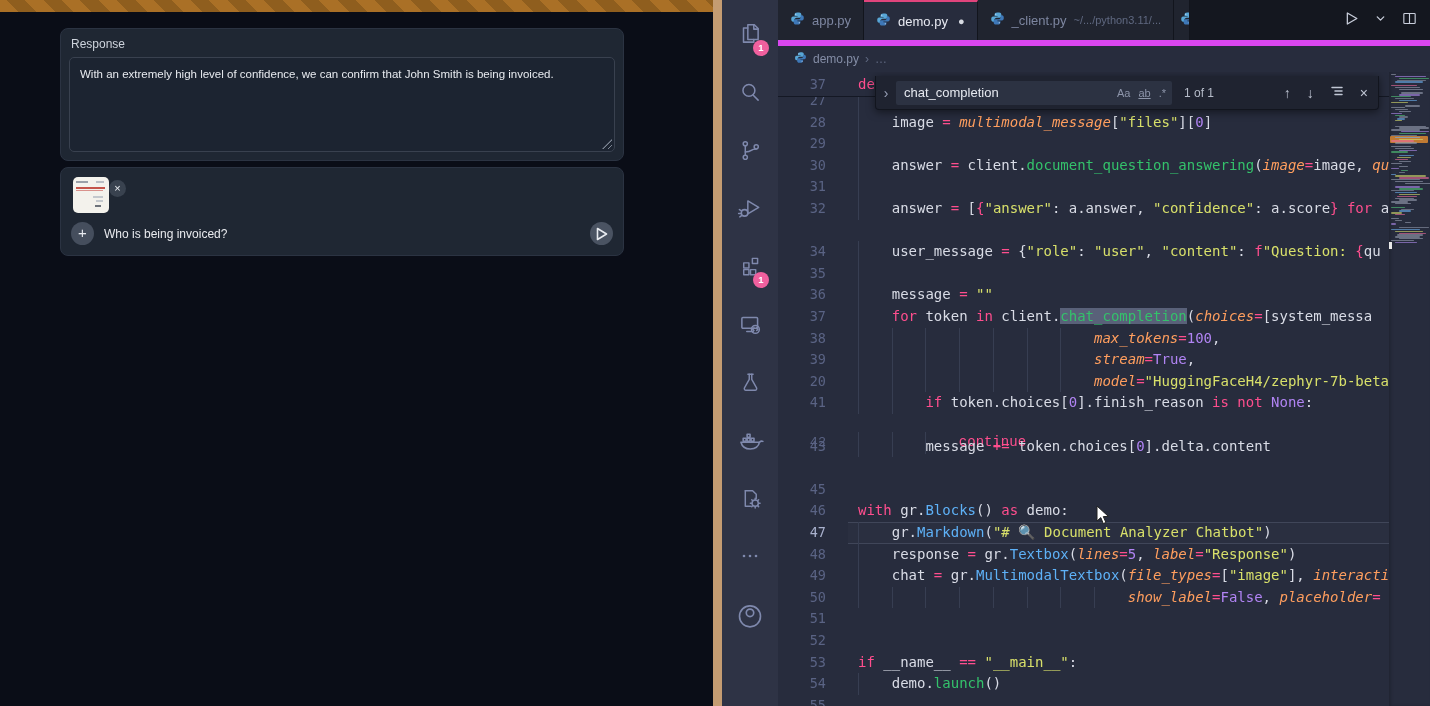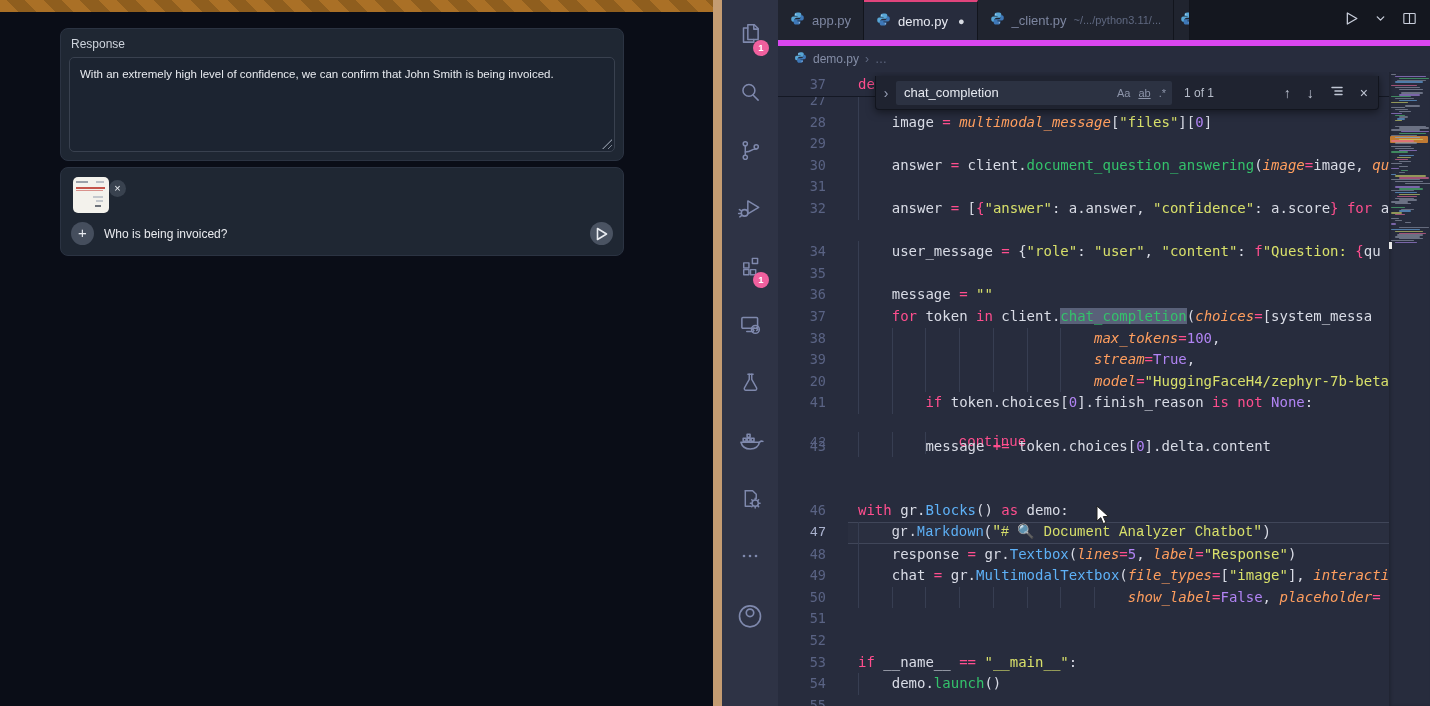--- a/index.html
+++ b/index.html
@@ -356,25 +356,29 @@
               <span class="ct"><i class="g" style="left: 0ch;"></i><i class="g" style="left: 4ch;"></i><span class="w">        </span><span class="k">if</span><span class="w"> token.choices[</span><span class="c">0</span><span class="w">].finish_reason </span><span class="k">is</span><span class="w"> </span><span class="k">not</span><span class="w"> </span><span class="c">None</span><span class="w">:</span></span>
             </div>
             <div class="cl" style="top: 360px; font-family: Liberation Mono, monospace;">
               <span class="ln">42</span>
               <span class="ct"><i class="g" style="left: 0ch;"></i><i class="g" style="left: 4ch;"></i><i class="g" style="left: 8ch;"></i><span class="w">            </span><span class="k">continue</span></span>
             </div>
             <div class="cl" style="top: 363.6px;">
               <span class="ln">43</span>
               <span class="ct"><i class="g" style="left: 0ch;"></i><i class="g" style="left: 4ch;"></i><span class="w">        message </span><span class="k">+=</span><span class="w"> token.choices[</span><span class="c">0</span><span class="w">].delta.content</span></span>
             </div>
+            <div class="cl" style="top: 406.8px;">
+              <span class="ln">45</span>
+              <span class="ct"></span>
+            </div>
             <div class="cl" style="top: 428.4px;">
               <span class="ln">46</span>
               <span class="ct"><span class="k">with</span><span class="w"> gr.</span><span class="t">Blocks</span><span class="w">() </span><span class="k">as</span><span class="w"> demo:</span></span>
             </div>
-            <div class="cl cur" style="top: 450px; font-family: Liberation Mono, monospace;">
+            <div class="cl cur" style="top: 450px;">
               <span class="ln">47</span>
               <span class="ct"><i class="g" style="left: 0ch;"></i><span class="w">    gr.</span><span class="t">Markdown</span><span class="w">(</span><span class="s">"# 🔍 Document Analyzer Chatbot"</span><span class="w">)</span></span>
             </div>
             <div class="cl" style="top: 471.6px;">
               <span class="ln">48</span>
               <span class="ct"><i class="g" style="left: 0ch;"></i><span class="w">    response </span><span class="k">=</span><span class="w"> gr.</span><span class="t">Textbox</span><span class="w">(</span><span class="p">lines</span><span class="k">=</span><span class="c">5</span><span class="w">, </span><span class="p">label</span><span class="k">=</span><span class="s">"Response"</span><span class="w">)</span></span>
             </div>
             <div class="cl" style="top: 493.2px;">
               <span class="ln">49</span>
               <span class="ct"><i class="g" style="left: 0ch;"></i><span class="w">    chat </span><span class="k">=</span><span class="w"> gr.</span><span class="t">MultimodalTextbox</span><span class="w">(</span><span class="p">file_types</span><span class="k">=</span><span class="w">[</span><span class="s">"image"</span><span class="w">], </span><span class="p">interactive</span></span>

